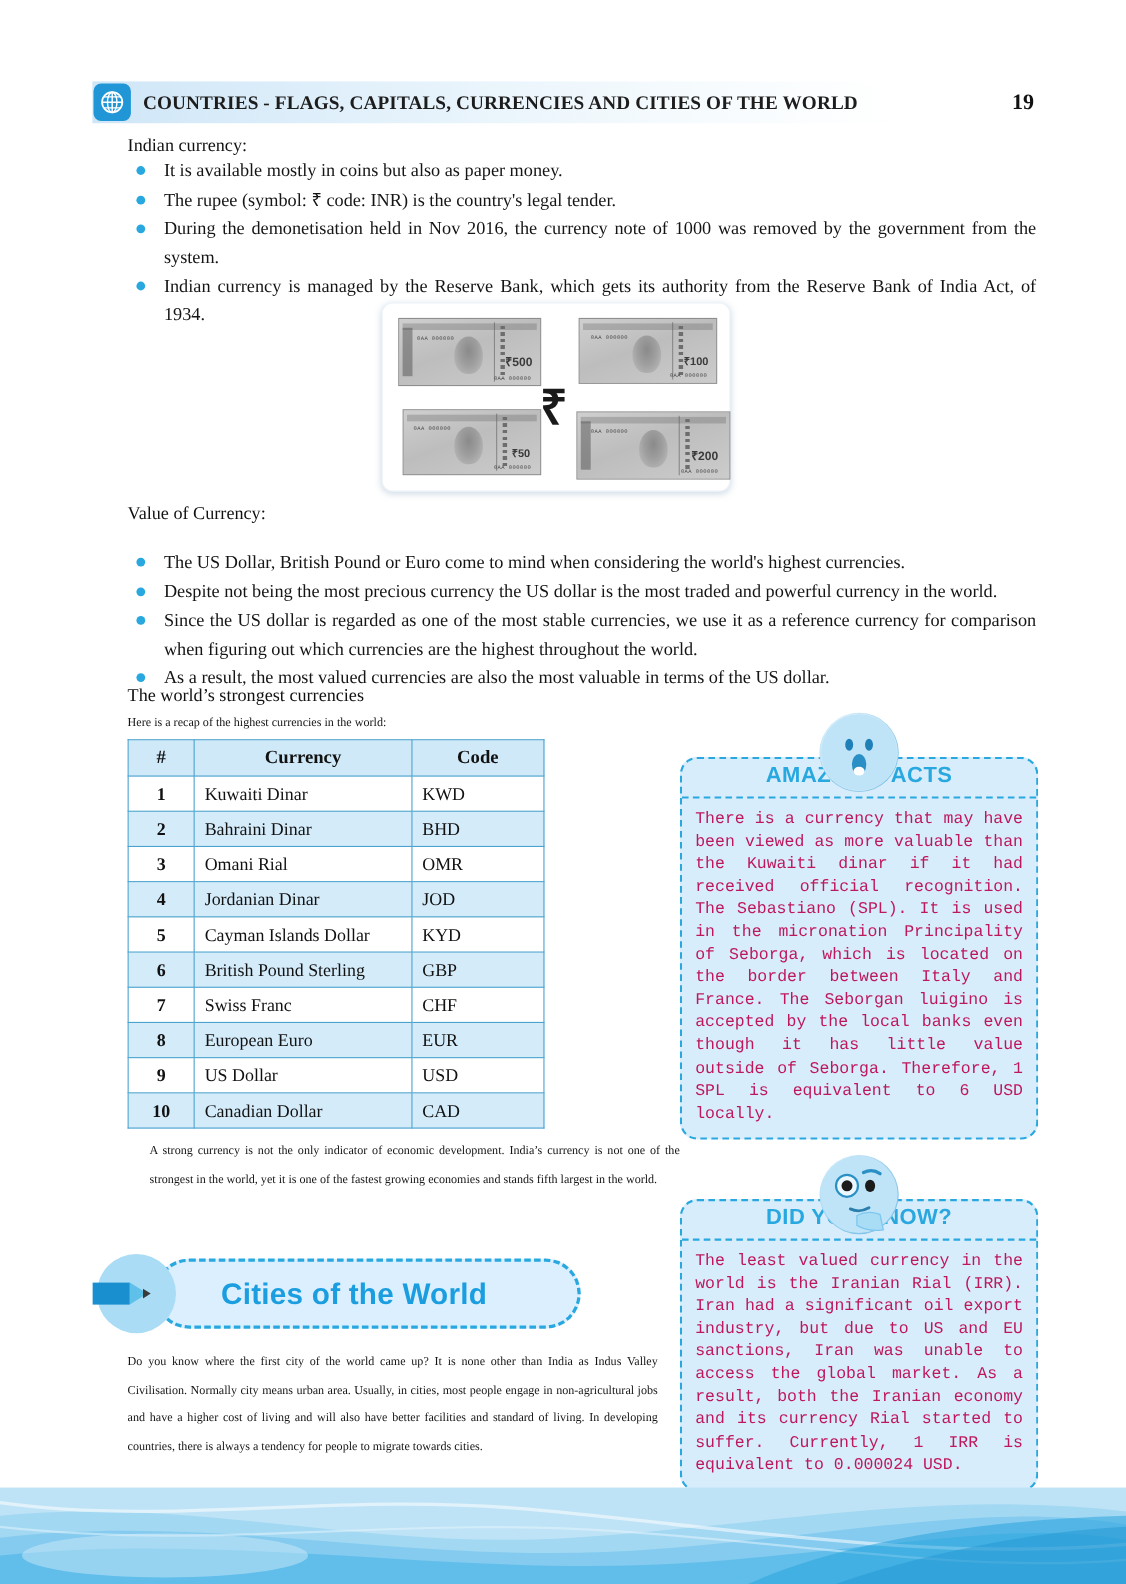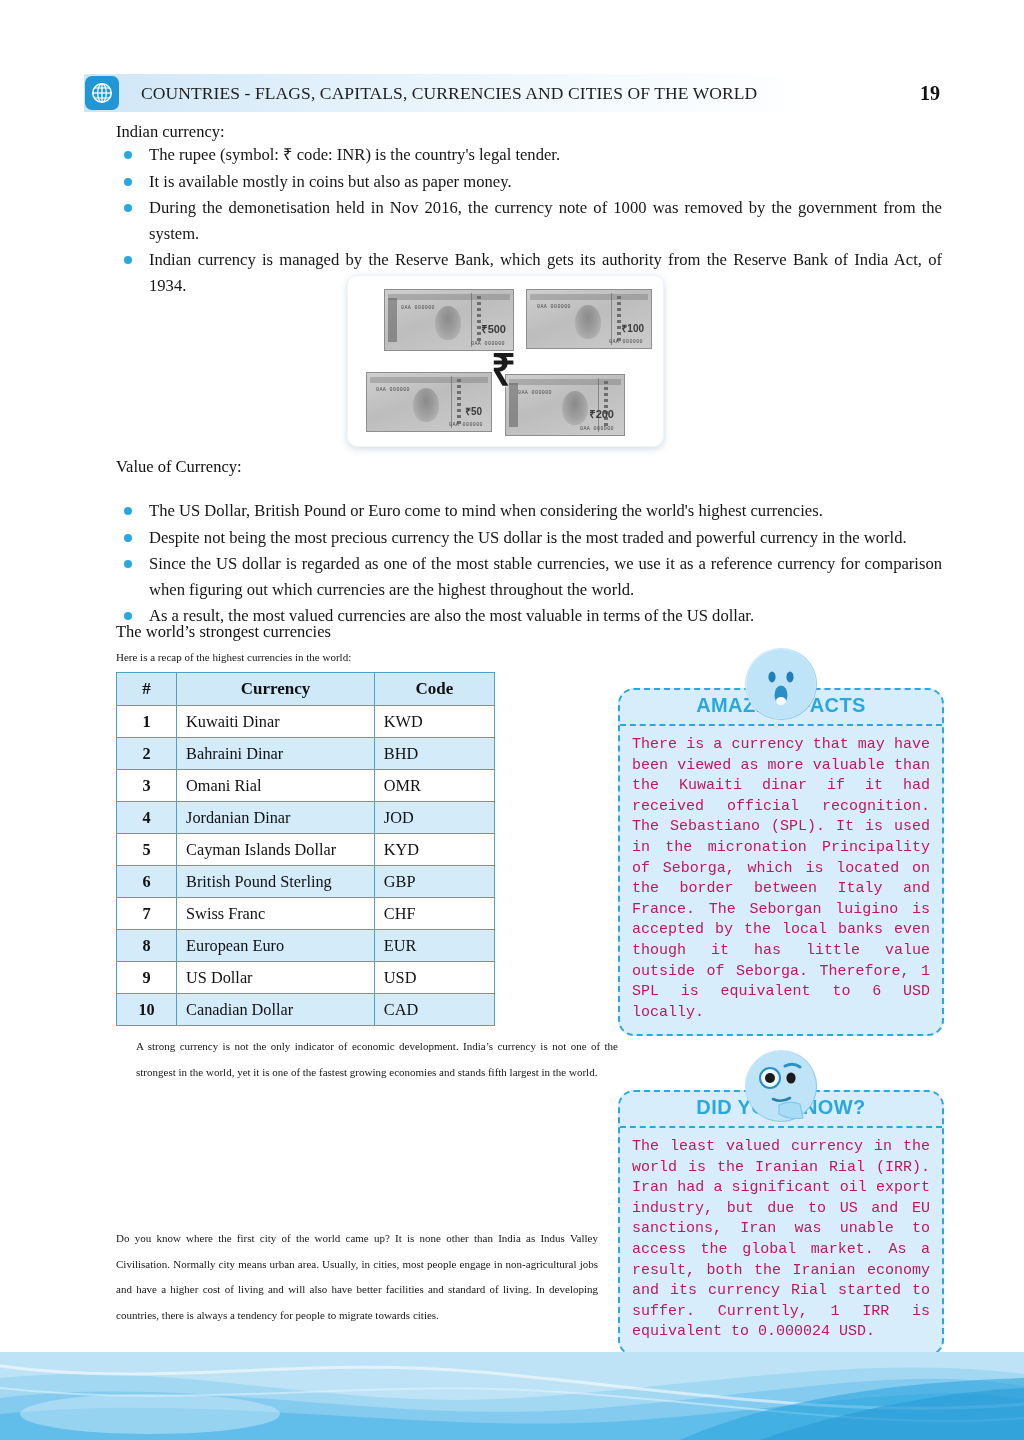--- a/index.html
+++ b/index.html
@@ -34,26 +34,27 @@
   }
   .header-globe {
     width: 34px; height: 34px;
     flex: 0 0 34px;
     margin-left: 1px;
     background: #2196d6;
     border-radius: 7px;
     display: flex; align-items: center; justify-content: center;
   }
   .header-title {
-    margin-left: 22px;
+    margin-left: 11px;
     font-size: 17.5px;
     letter-spacing: 0.1px;
     color: #1d1d1d;
     white-space: nowrap;
     font-family: "Liberation Serif", serif;
+    font-weight: bold;
   }
   .header-page-no {
     margin-left: auto;
     margin-right: 2px;
     font-size: 20px;
     font-weight: bold;
     font-family: "Liberation Serif", serif;
     color: #111;
   }
 
@@ -309,29 +310,29 @@
         <line x1="12" y1="2.8" x2="12" y2="21.2" stroke="#ffffff" stroke-width="1.3"></line>
       </svg>
     </div>
     <div class="header-title">COUNTRIES - FLAGS, CAPITALS, CURRENCIES AND CITIES OF THE WORLD</div>
     <div class="header-page-no">19</div>
   </div>
 
   <div class="lead-head" style="left:116px; top:122px;">Indian currency:</div>
 
   <ul class="bullets" style="left:116px; top:142px; width:826px;">
+    <li>It is available mostly in coins but also as paper money.</li>
     <li>The rupee (symbol: ₹ code: INR) is the country's legal tender.</li>
-    <li>It is available mostly in coins but also as paper money.</li>
     <li>During the demonetisation held in Nov 2016, the currency note of 1000 was removed by the government from the system.</li>
     <li>Indian currency is managed by the Reserve Bank, which gets its authority from the Reserve Bank of India Act, of 1934.</li>
   </ul>
 
   <div class="notes-card">
 
-    <div class="note" style="left:14px; top:13px; width:130px; height:62px;margin-left:22px;">
+    <div class="note" style="left:14px; top:13px; width:130px; height:62px;">
       <div class="rbi-band"></div>
       <div class="sidebar-dark"></div>
       <div class="inner-line" style="left:86px;"></div>
       <div class="strip" style="left:92px;"></div>
       <div class="face" style="left:50px; top:16px;"></div>
       <div class="denom" style="right:7px; bottom:14px; font-size:11px;">₹500</div>
       <div class="serial" style="left:16px; top:15px; font-size:5px;">0AA 000000</div>
       <div class="serial" style="right:8px; bottom:3px; font-size:5px;">0AA 000000</div>
     </div>
 
@@ -348,21 +349,21 @@
     <div class="note" style="left:18px; top:96px; width:126px; height:60px;">
       <div class="rbi-band"></div>
       <div class="inner-line" style="left:84px;"></div>
       <div class="strip" style="left:90px;"></div>
       <div class="face" style="left:46px; top:15px;"></div>
       <div class="denom" style="right:9px; bottom:13px; font-size:10px;margin-left:39px;">₹50</div>
       <div class="serial" style="left:9px; top:14px; font-size:5px;">0AA 000000</div>
       <div class="serial" style="right:8px; bottom:3px; font-size:5px;">0AA 000000</div>
     </div>
 
-    <div class="note" style="left:157px; top:98px; width:120px; height:62px;">
+    <div class="note" style="left:176px; top:98px; width:140px; height:62px;">
       <div class="rbi-band"></div>
       <div class="sidebar-dark"></div>
       <div class="inner-line" style="left:92px;"></div>
       <div class="strip" style="left:98px;"></div>
       <div class="face" style="left:56px; top:16px;"></div>
       <div class="denom" style="right:10px; bottom:14px; font-size:11px;">₹200</div>
       <div class="serial" style="left:12px; top:15px; font-size:5px;">0AA 000000</div>
       <div class="serial" style="right:10px; bottom:3px; font-size:5px;">0AA 000000</div>
     </div>
 
@@ -439,20 +440,33 @@
       <tr class="tint">
         <td class="c-num">10</td>
         <td class="c-name">Canadian Dollar</td>
         <td class="c-code">CAD</td>
       </tr>
     </tbody>
   </table>
 
   <p class="body-para" style="left:116px; top:1034px; width:482px;margin-left:20px;">A strong currency is not the only indicator of economic development. India’s currency is not one of the strongest in the world, yet it is one of the fastest growing economies and stands fifth largest in the world.</p>
 
+  <div class="sec-heading-wrap">
+    <div class="sec-pill">
+      <span class="sec-pill-label">Cities of the World</span>
+    </div>
+    <div class="sec-circle"></div>
+    <div class="sec-pencil">
+      <svg width="62" height="24" viewBox="0 0 62 24">
+        <rect x="0" y="2" width="34" height="20" fill="#1a8fcf"></rect>
+        <polygon points="34,2 50,12 34,22" fill="#5fc0ea"></polygon>
+        <polygon points="46,7.5 53,12 46,16.5" fill="#3a3a3a"></polygon>
+      </svg>
+    </div>
+  </div>
 
   <p class="body-para" style="left:116px; top:1226px; width:482px;">Do you know where the first city of the world came up? It is none other than India as Indus Valley Civilisation. Normally city means urban area. Usually, in cities, most people engage in non-agricultural jobs and have a higher cost of living and will also have better facilities and standard of living. In developing countries, there is always a tendency for people to migrate towards cities.</p>
 
   <div class="info-box" style="left:618px; top:688px;">
     <div class="emoji-face">
       <svg width="72" height="72" viewBox="0 0 72 72">
         <circle cx="36" cy="36" r="35" fill="#bfe4f8"></circle>
         <path d="M60 7 A35 35 0 1 1 18 64 A33 33 0 0 0 60 7 Z" fill="#7ec8ee" opacity="0.85"></path>
         <circle cx="36" cy="36" r="35" fill="none" stroke="#ffffff" stroke-width="0.6" opacity="0.5"></circle>
         <ellipse cx="27" cy="29" rx="3.6" ry="5.4" fill="#1f7fb8"></ellipse>

